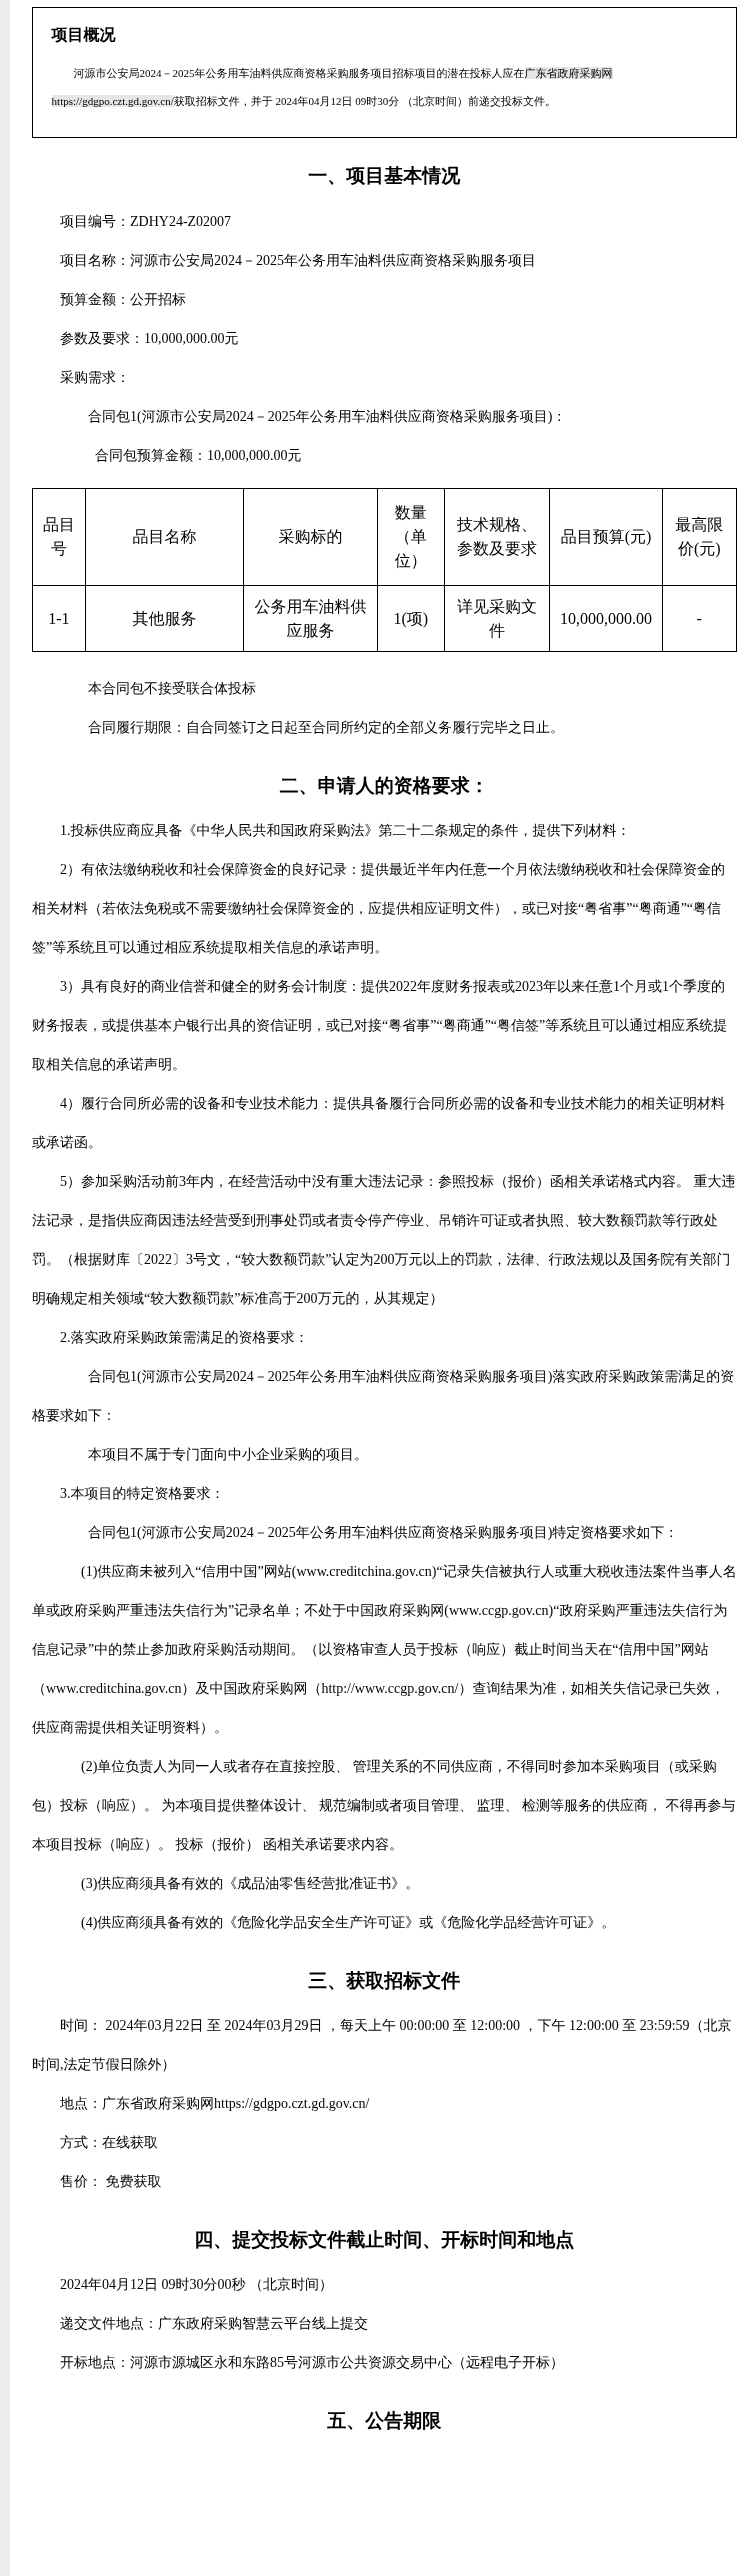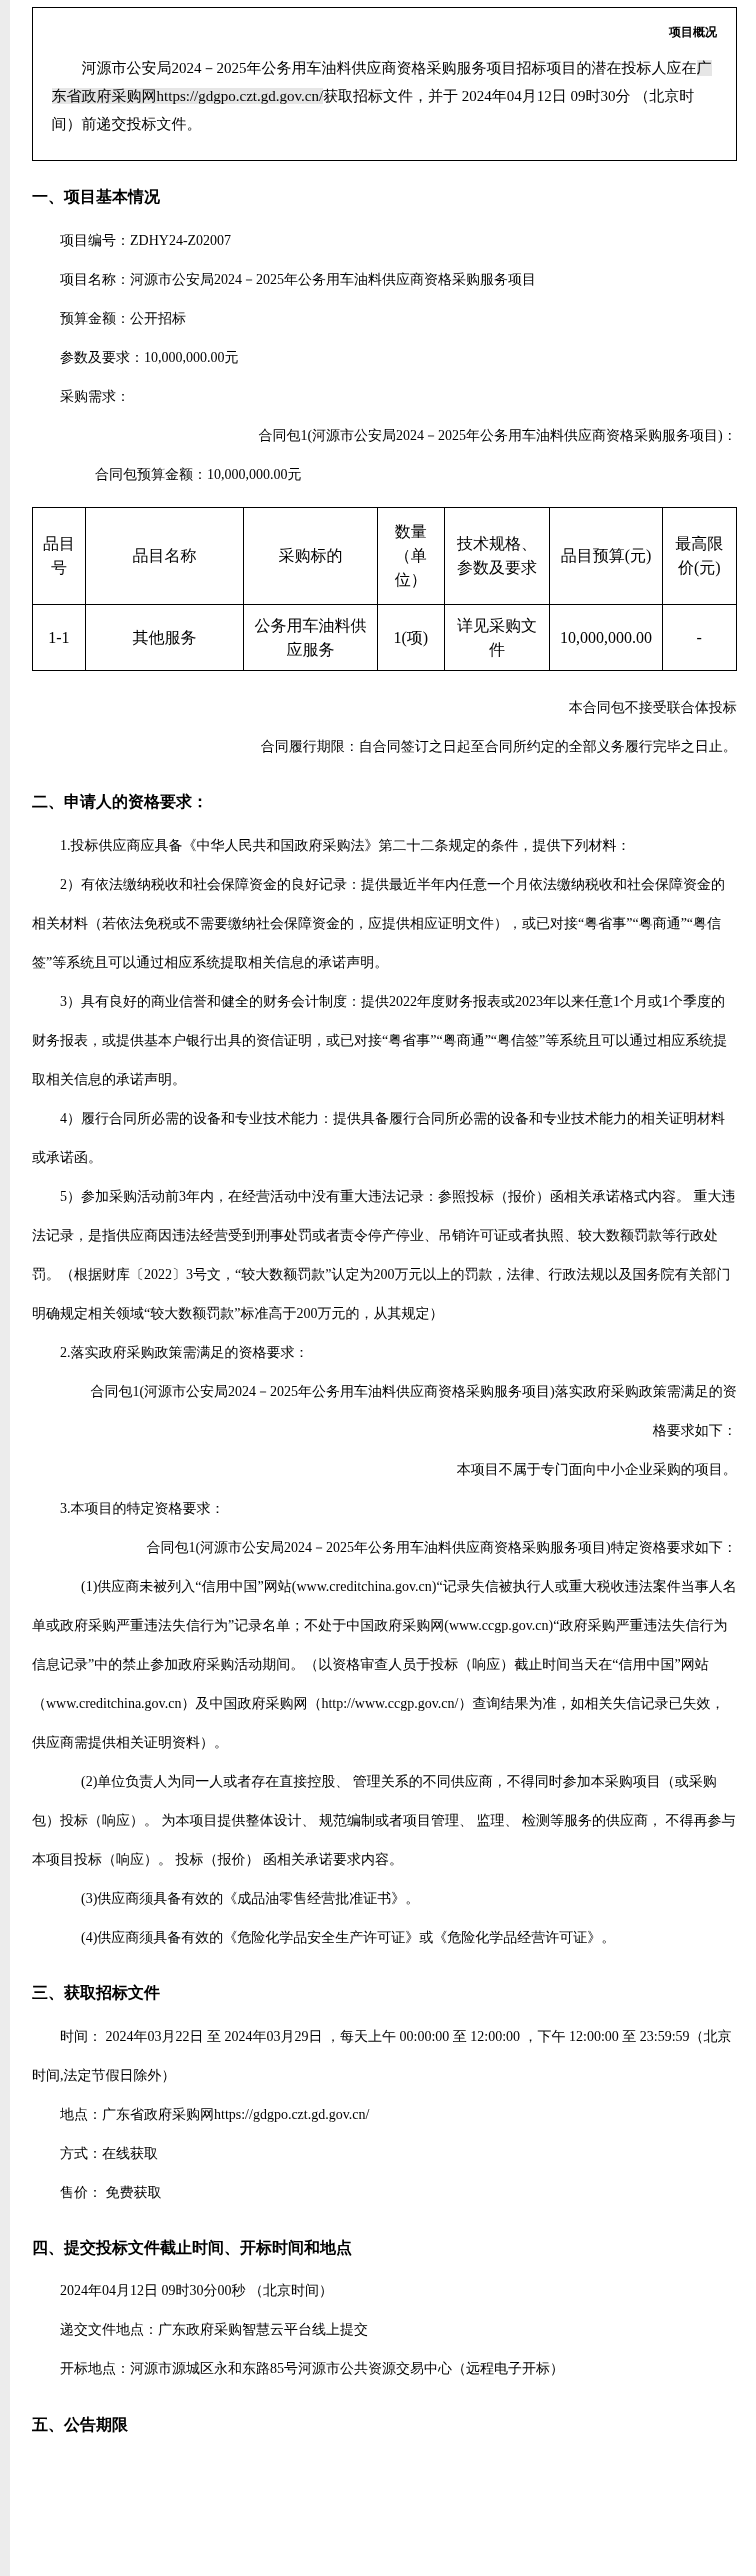--- a/index.html
+++ b/index.html
@@ -26,48 +26,48 @@
     padding: 6.8px 20.3px 25.4px 32px;
   }
   
   .overview-box {
     border: 0.8px solid #000;
     padding: 13.5px 18.6px 22px 18.6px;
     margin: 0 0 12px 0;
   }
   .overview-title {
     font-weight: bold;
-    font-size: 12px;
+    font-size: 16px;
     line-height: 1.3;
     margin: 3.4px 0 13.5px 0;
-    text-align: right;
   }
   .overview-para {
-    font-size: 15px;
+    font-size: 11px;
     line-height: 28px;
     text-indent: 2em;
     margin: 0;
   }
   .hl { background: #e6e6e6; }
   
   .h {
     font-weight: bold;
-    font-size: 16px;
+    font-size: 19px;
     line-height: 1.4;
     margin: 25.4px 0 12px 0;
+    text-align: center;
   }
   
   .p {
     font-size: 14px;
     line-height: 39px;
     margin: 0;
   }
   .i2  { text-indent: 2em; }
   .i35 { text-indent: 3.5em; }
-  .i4  { text-indent: 4em; text-align: right; }
+  .i4  { text-indent: 4em; }
   .i45 { text-indent: 4.5em; }
   
   table.items {
     width: 100%;
     border-collapse: collapse;
     margin: 13.5px 0 17px 0;
     font-size: 16px;
   }
   table.items th, table.items td {
     border: 0.8px solid #000;

